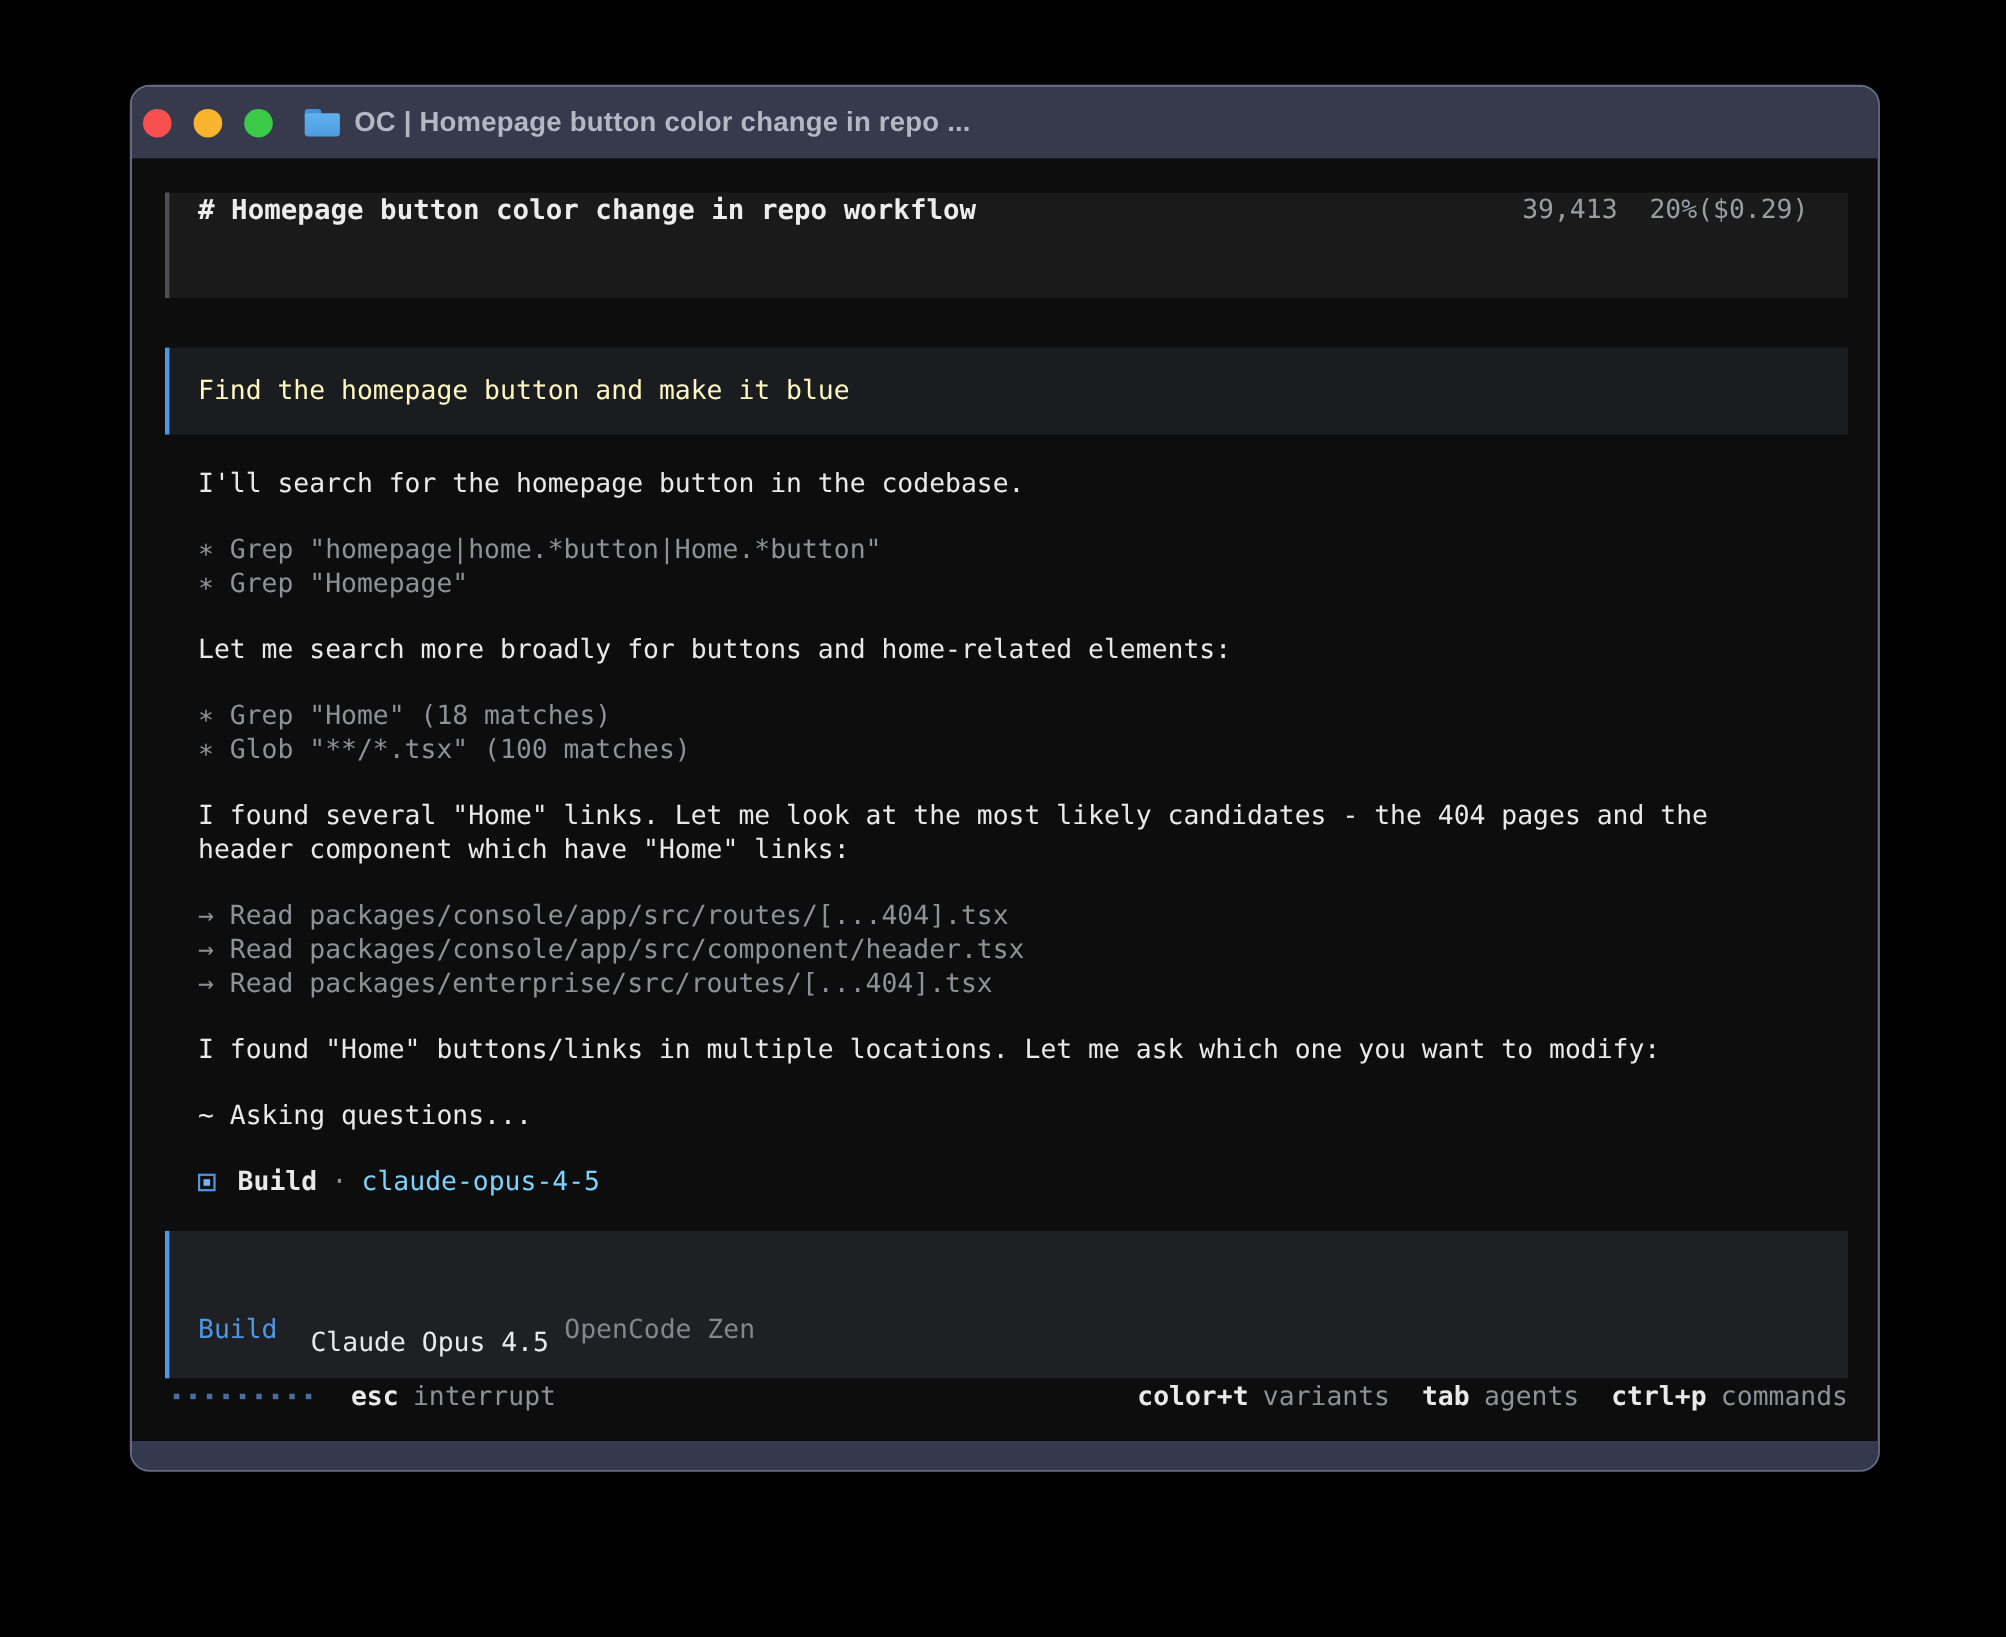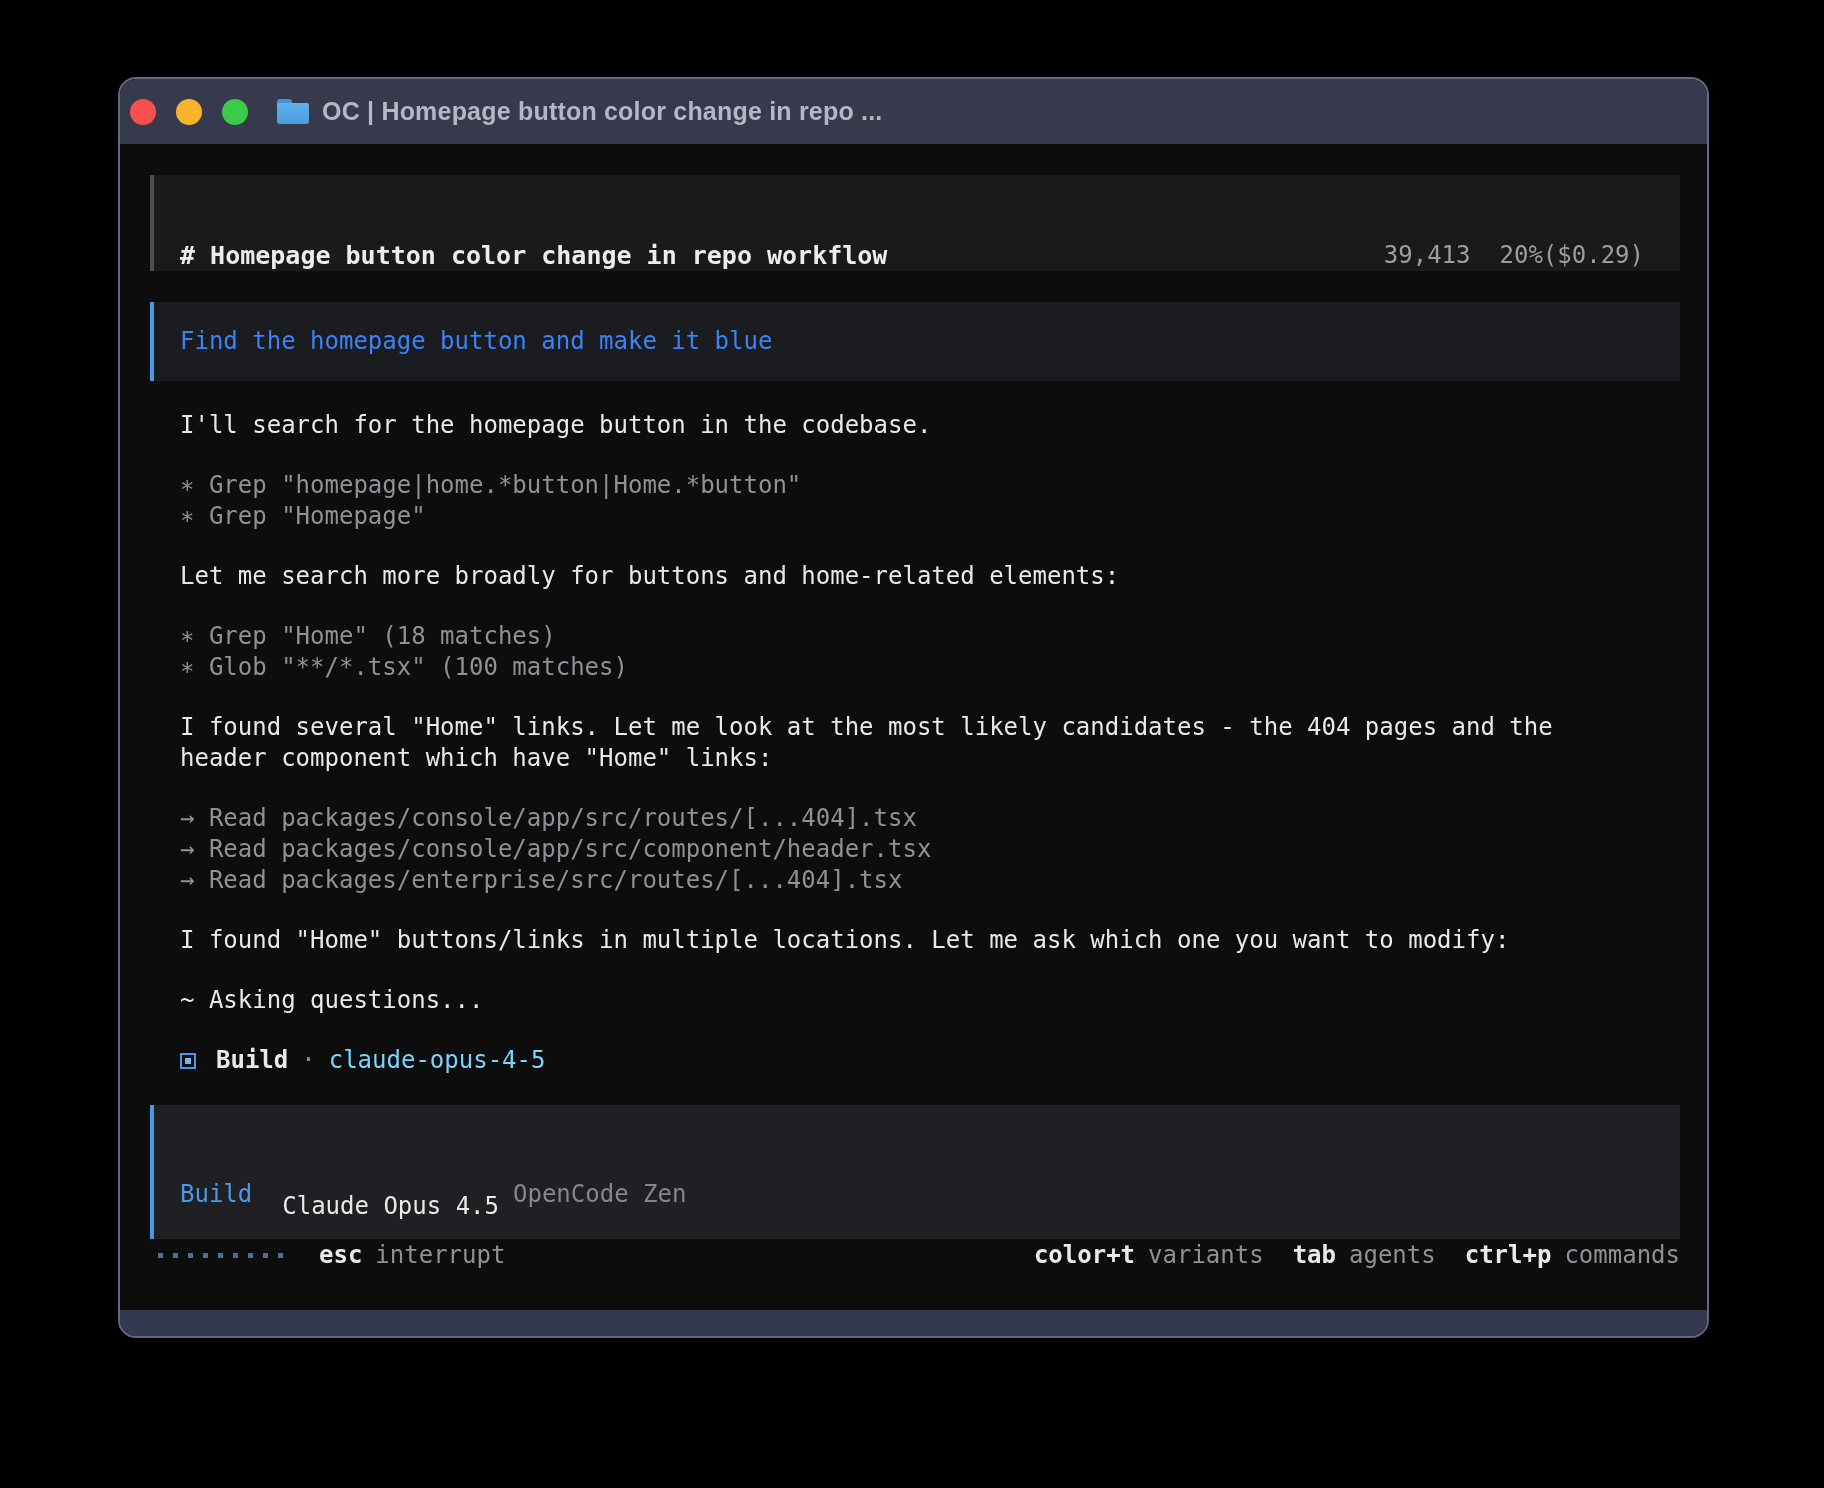--- a/index.html
+++ b/index.html
@@ -21,28 +21,28 @@
     background:#3f93d6;border-radius:3px 3px 0 0;}
   .folder::after{content:"";position:absolute;top:4px;left:0;width:32px;height:21px;
     background:linear-gradient(#60b1ee,#4c9ce1);border-radius:2px 2px 3px 3px;}
   .title-text{margin-left:13px;font-family:"Liberation Sans",sans-serif;font-weight:bold;
     font-size:25px;color:#b4b8c5;letter-spacing:.2px;}
 
   
   .term{padding:31px 27px 0 30px;font-size:24px;line-height:31px;}
   .panel{border-left:4px solid #4c4e52;box-sizing:border-box;background:#1a1a1b;}
 
-  .header-panel{height:96px;display:flex;align-items:flex-end;padding:0 36px 0 26px;}
+  .header-panel{height:96px;display:flex;align-items:flex-start;padding:0 36px 0 26px;}
   .h-title{font-weight:bold;font-size:25px;color:#ededee;flex:1;white-space:nowrap;}
   .h-stats{color:#9a9ea4;white-space:nowrap;}
   .h-stats .sp2{margin-left:29px;}
   .h-stats .sp1{}
 
-  .user-panel{margin-top:31px;height:79px;display:flex;align-items:center;
-    padding-left:26px;background:#1b1c1f;border-left-color:#4e97e6;color:#3b82f6;}
+  .user-panel{margin-top:45px;height:79px;display:flex;align-items:center;
+    padding-left:26px;background:#1b1c1f;border-left-color:#4e97e6;color:#fef9c3;}
 
   .body{margin-left:30px;}
   .line{max-width:1410px;white-space:pre-wrap;}
   .white{color:#e9e9e9;}
   .gray{color:#8e9196;}
   .gap{margin-top:29px;}
 
   .badge-line{margin:29px 0 0 30px;height:31px;display:flex;align-items:center;}
   .badge-icon{width:12px;height:12px;border:2px solid #4e97e6;display:inline-block;
     position:relative;flex:0 0 auto;margin-right:20px;}

